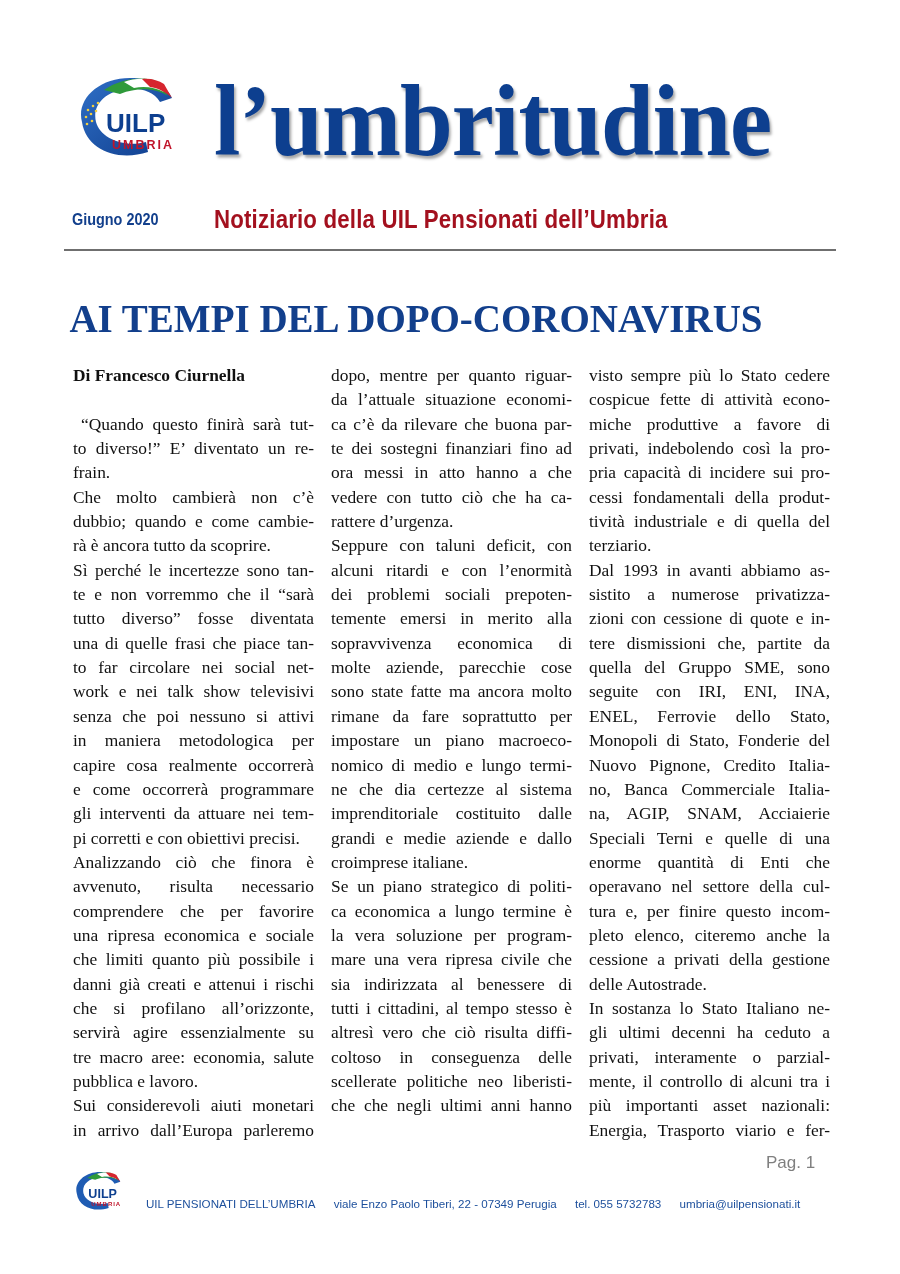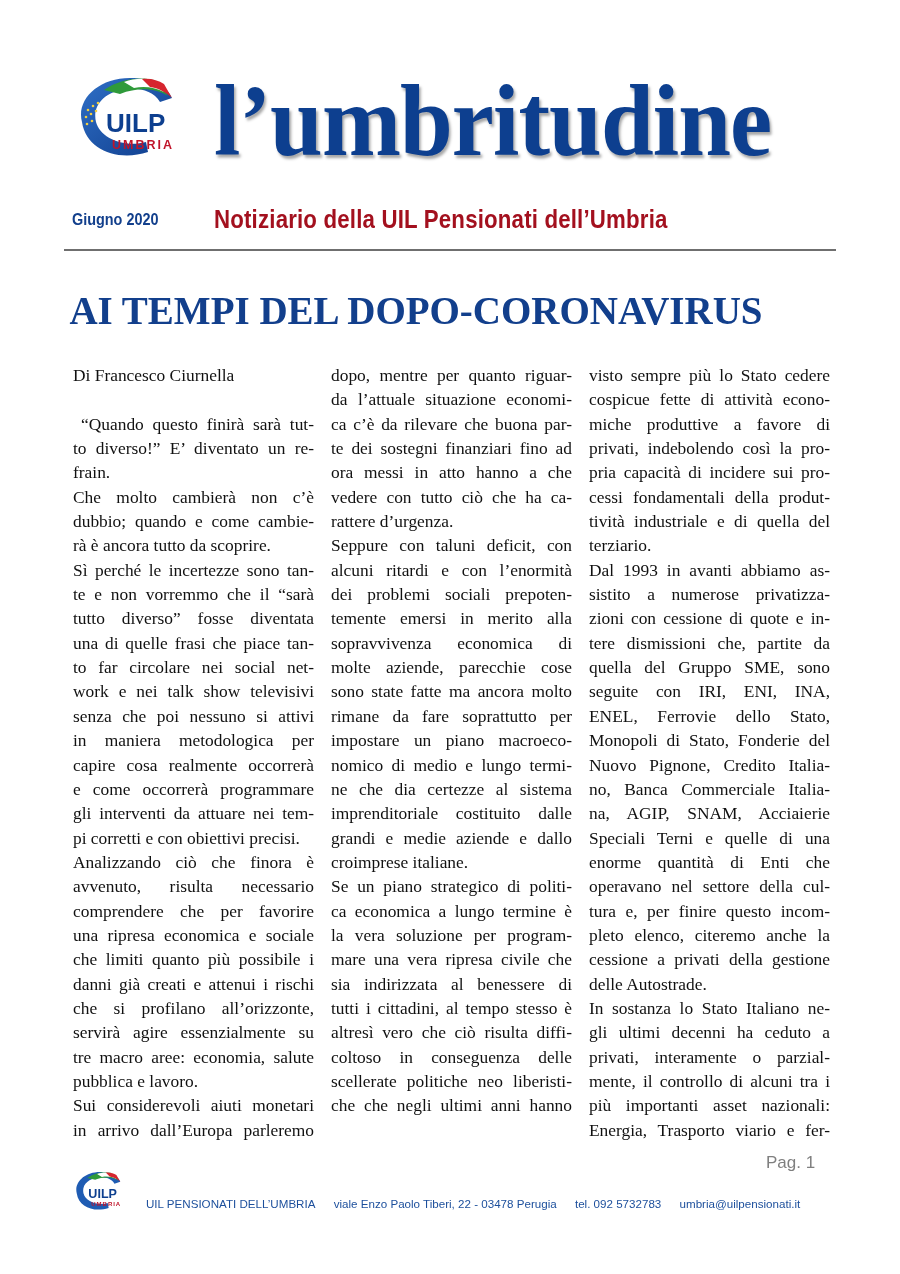--- a/index.html
+++ b/index.html
@@ -11,29 +11,29 @@
   .logo-small { left: 70px; top: 1168px; width: 58px; height: 44px; }
 
   
   .masthead { left: 214px; top: 66px; width: 620px; height: 110px; font-family: "Liberation Serif", serif; font-weight: bold; font-size: 102px; line-height: 110px; color: #0d3f8f; letter-spacing: -1px; transform: scaleX(0.93); transform-origin: left center; text-shadow: 2px 3px 3px rgba(0,0,0,0.35); white-space: nowrap; }
 
   .issue-date { left: 72px; top: 211px; font-family: "Liberation Sans", sans-serif; font-weight: bold; font-size: 16px; color: #123f8c; transform: scaleX(0.9); transform-origin: left center; white-space: nowrap; }
   .tagline { left: 214px; top: 205px; font-family: "Liberation Sans", sans-serif; font-weight: bold; font-size: 25px; color: #a3101e; white-space: nowrap; transform: scaleX(0.89); transform-origin: left center; letter-spacing: 0.2px; }
 
   .divider { left: 64px; top: 249px; width: 772px; height: 2px; background: #6f6f6f; }
 
-  .headline { left: 0; width: 832px; top: 288px; text-align: center; font-family: "Liberation Serif", serif; font-weight: bold; font-size: 39px; line-height: 46px; color: #123f8c; white-space: nowrap; }
+  .headline { left: 0; width: 832px; top: 296px; text-align: center; font-family: "Liberation Serif", serif; font-weight: bold; font-size: 39px; line-height: 46px; color: #123f8c; white-space: nowrap; }
 
   
   .col { top: 363px; width: 241px; font-size: 17.4px; line-height: 24.35px; text-align: justify; hyphens: manual; color: #111; }
   .col1 { left: 73px; }
   .col2 { left: 331px; }
   .col3 { left: 589px; }
   .col p { margin: 0; }
-  .byline { font-weight: normal; margin-bottom: 24.35px !important; }
+  .byline { font-weight: bold; margin-bottom: 24.35px !important; }
   .indent { text-indent: 8px; }
   .line { display: block; text-align: justify; text-align-last: justify; white-space: nowrap; }
   .line.last { text-align-last: left; }
 
   
   .page-num { left: 766px; top: 1153px; font-family: "Liberation Sans", sans-serif; font-size: 17px; color: #7f7f7f; }
   .footer-line { left: 146px; top: 1197px; font-family: "Liberation Sans", sans-serif; font-size: 11.6px; color: #1c4f9c; white-space: nowrap; word-spacing: 0px; }
   .footer-line span { margin-right: 15px; }
 </style>
 </head>
@@ -192,16 +192,16 @@
     <path d="M36 20 C50 10, 70 6, 86 10 L100 26 C88 18, 70 17, 52 24 Z" fill="#2f9a3a"></path>
     <path d="M56 12 C66 8, 76 8, 86 10 L96 22 C86 17, 76 16, 66 18 Z" fill="#ffffff"></path>
     <path d="M74 9 C82 8, 90 10, 96 14 L104 28 C98 22, 90 18, 82 17 Z" fill="#d6252e"></path>
     <text x="38" y="62" font-family="Liberation Sans, sans-serif" font-weight="bold" font-size="26" fill="#0d3f8f">UILP</text>
     <text x="44" y="79" font-family="Liberation Sans, sans-serif" font-weight="bold" font-size="12.5" letter-spacing="2" fill="#c0142a">UMBRIA</text>
   </svg>
 </div>
 
 <div class="abs footer-line">
   <span>UIL PENSIONATI DELL’UMBRIA</span>
-  <span>viale Enzo Paolo Tiberi, 22 - 03478 Perugia</span>
-  <span>tel. 092 5732783</span>
+  <span>viale Enzo Paolo Tiberi, 22 - 07349 Perugia</span>
+  <span>tel. 055 5732783</span>
   <span style="margin-right:16px;">umbria@uilpensionati.it</span>
 </div>
 
 </body></html>

